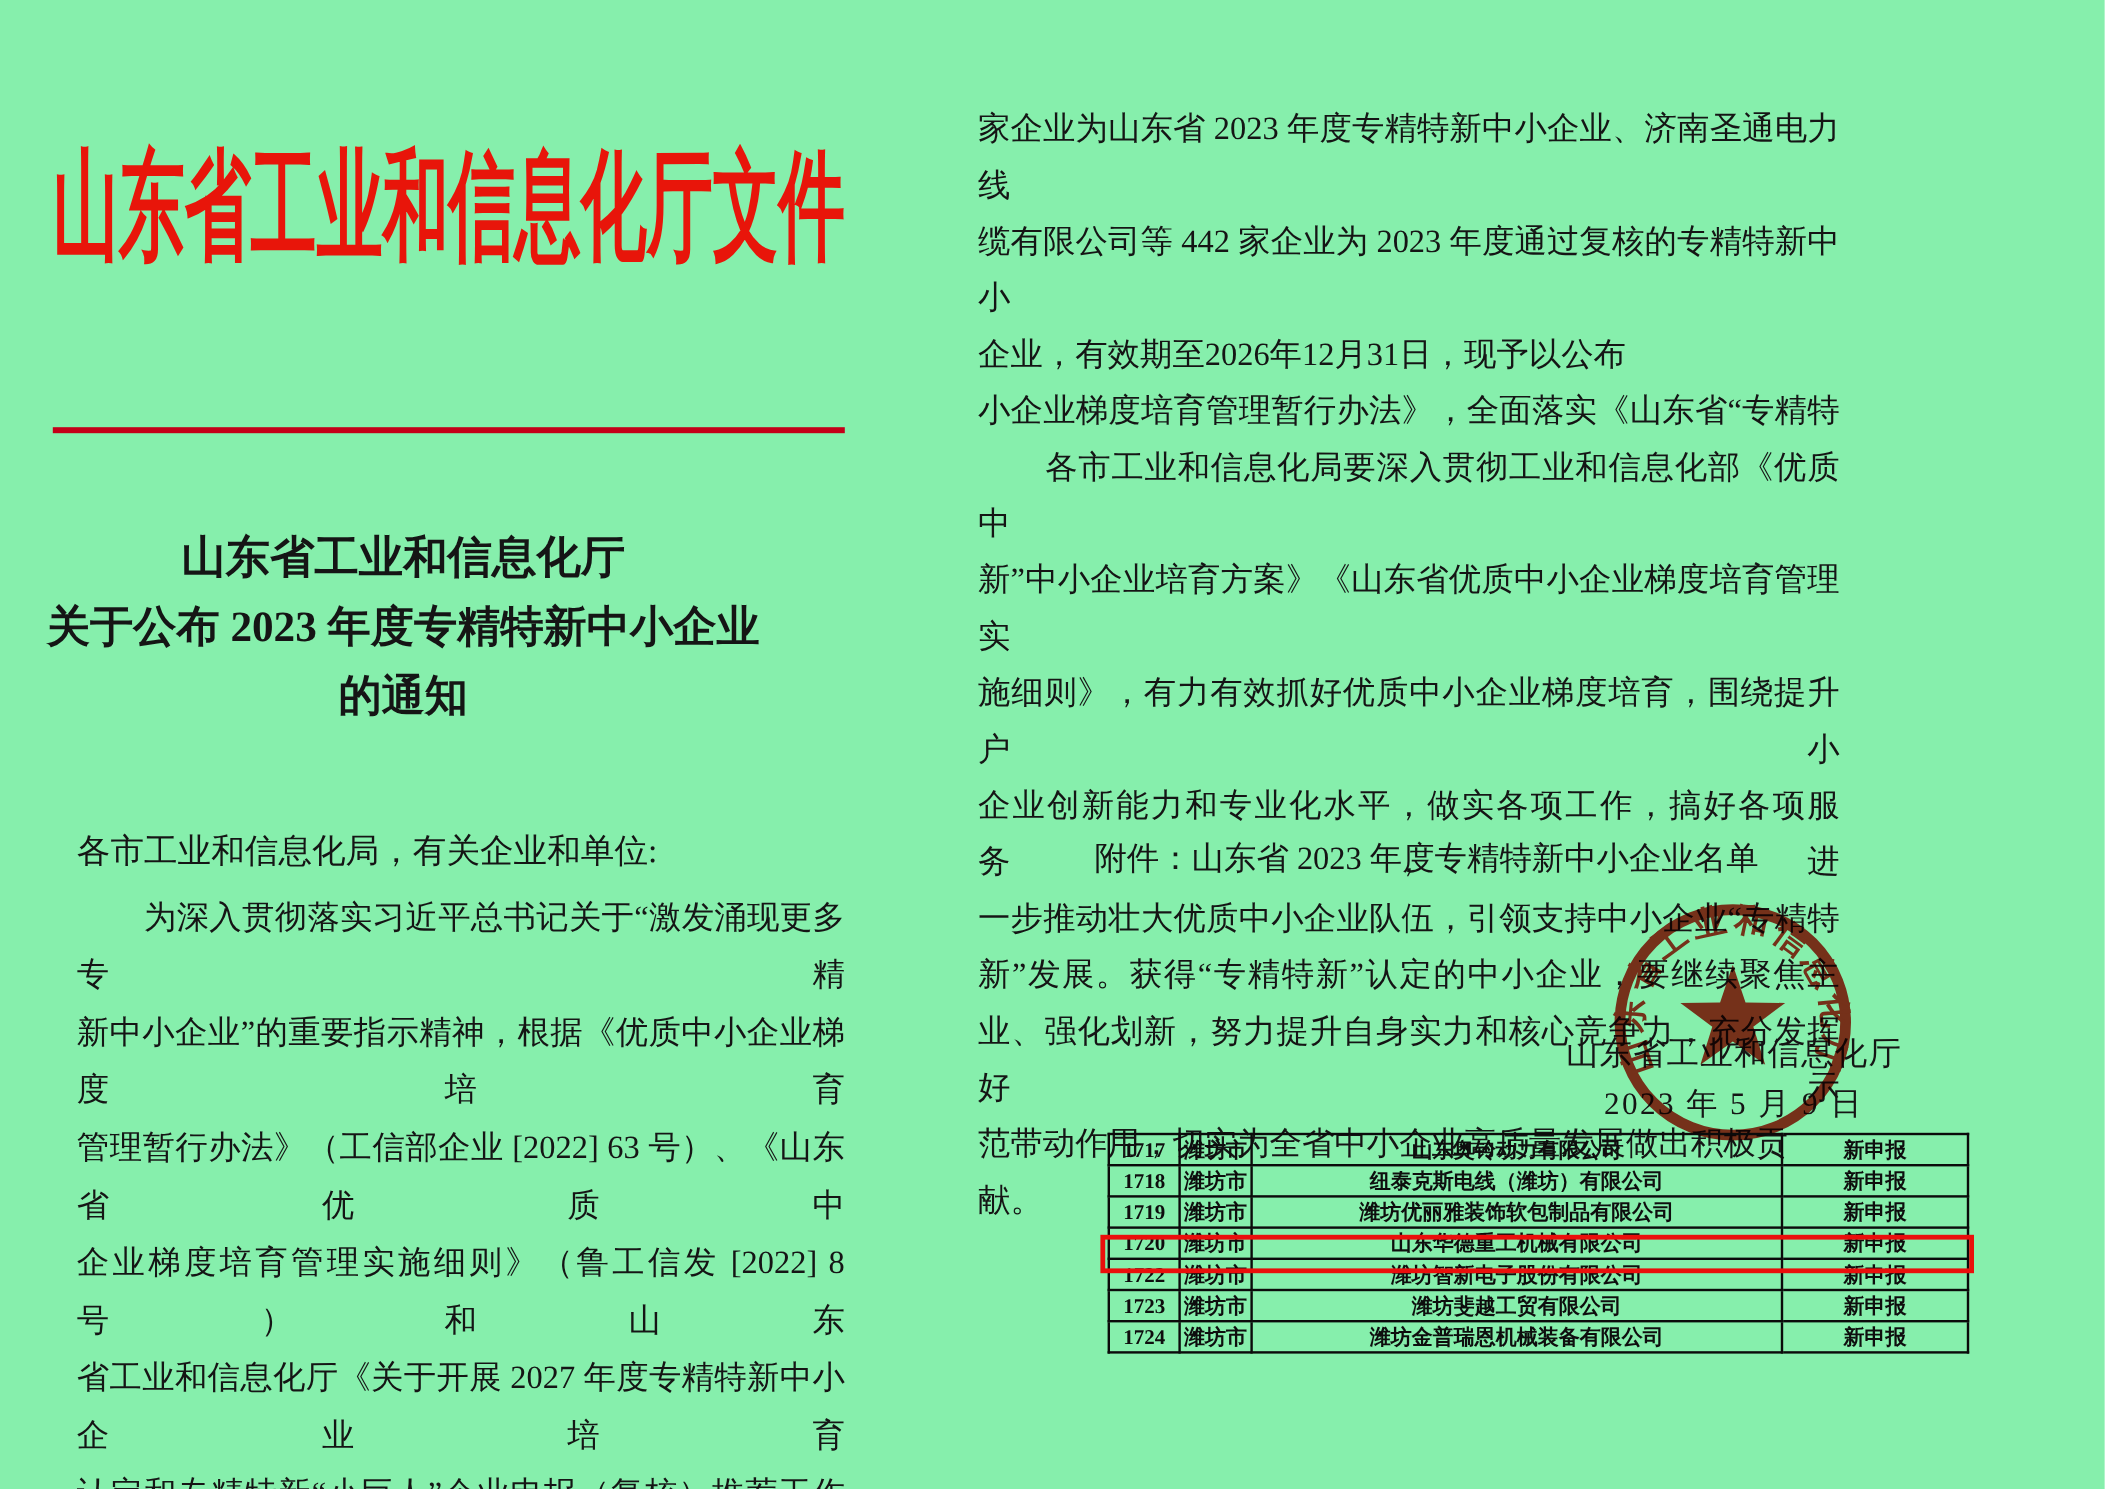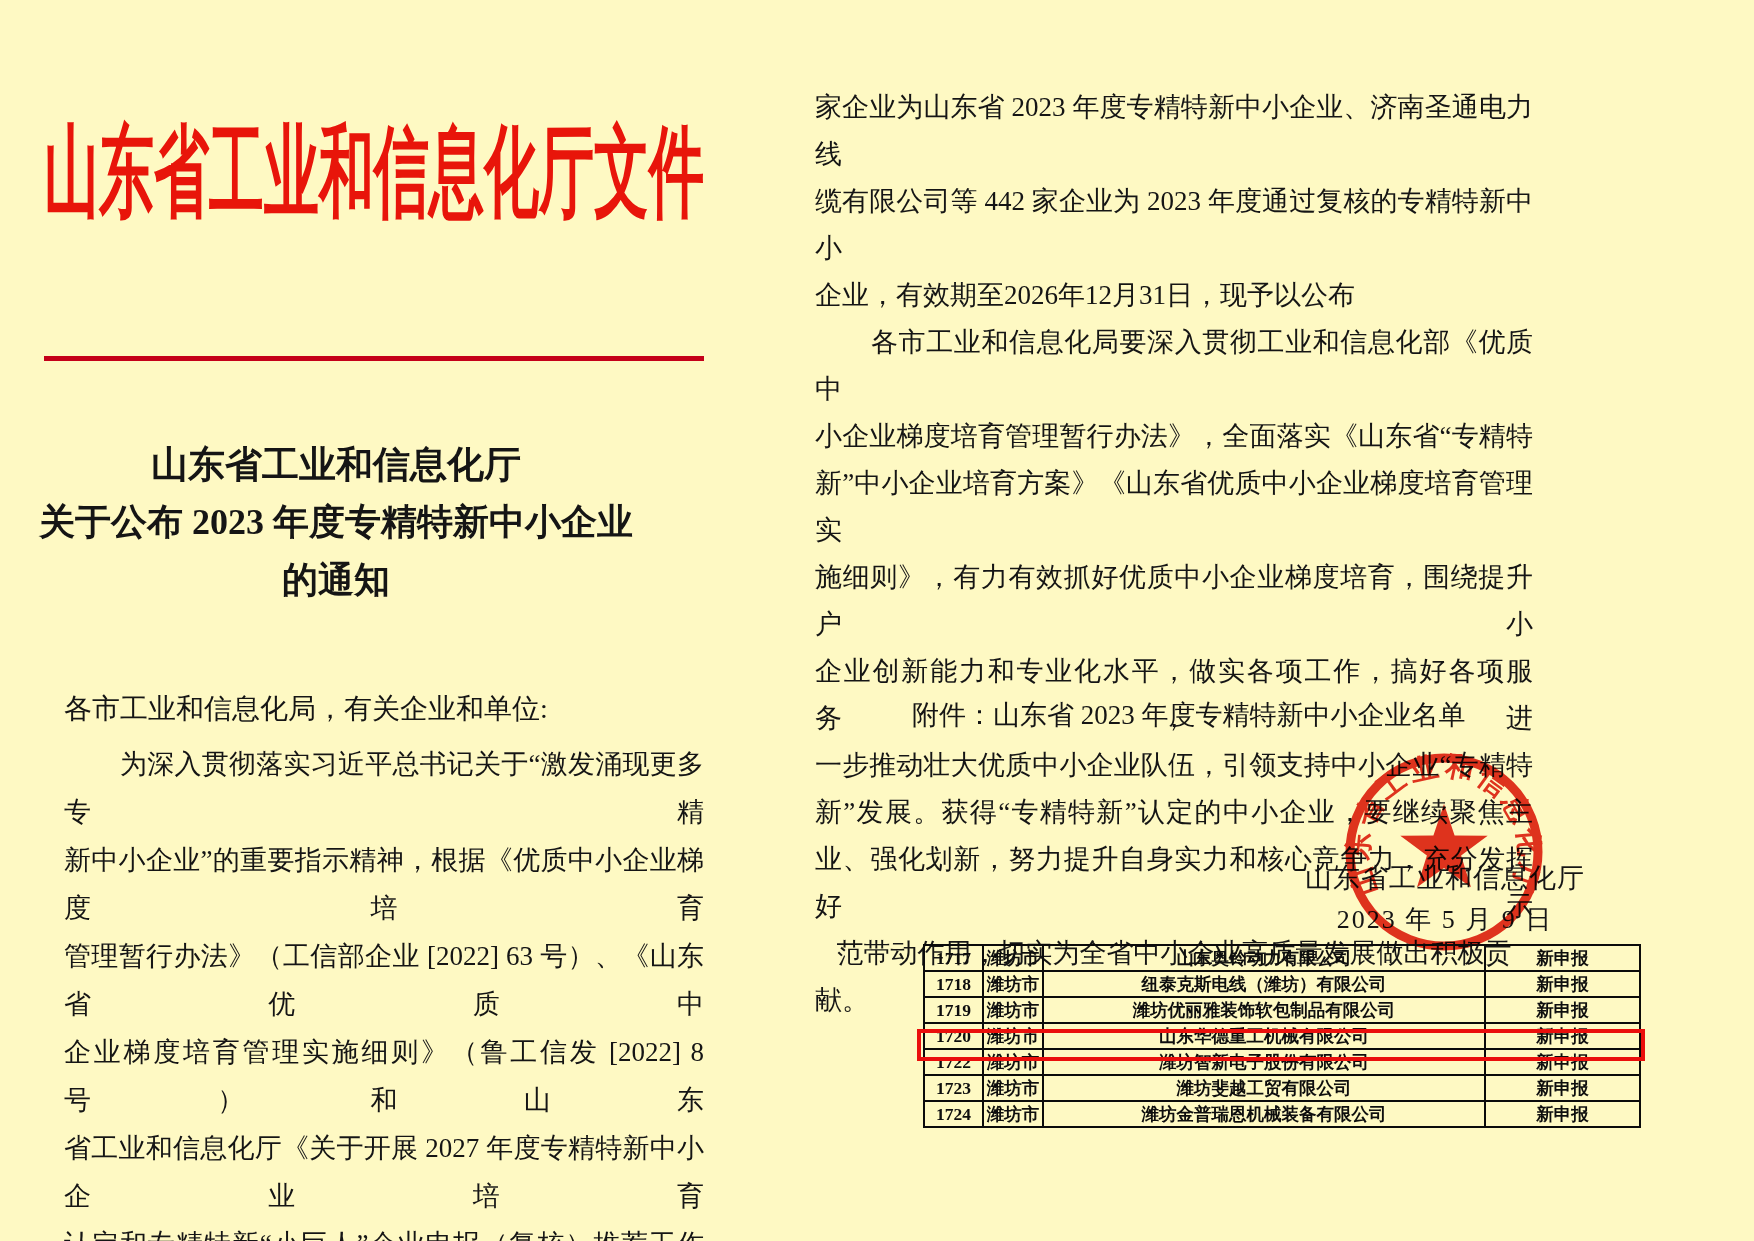--- a/index.html
+++ b/index.html
@@ -1,38 +1,38 @@
 <!DOCTYPE html>
 <html><head>
 <meta charset="utf-8">
 <style>
   html,body { margin:0; padding:0; background:#ffffff; }
   .doc {
-    position:relative; width:1754px; height:1241px; background:#fef9c3;
+    position:relative; width:1754px; height:1241px; background:#86efac;
     font-family:"Liberation Serif","DejaVu Serif",serif; color:#151515; overflow:hidden;
   }
   .abs { position:absolute; }
 
   
   .masthead {
     left:42px; top:106px; width:664px; text-align:center;
     font-size:55px; font-weight:700; color:#e8150a; white-space:nowrap;
     transform:scaleY(1.82); transform-origin:50% 0; letter-spacing:0;
   }
   .docnum { left:30px; top:312px; width:612px; text-align:center; font-size:28px; letter-spacing:1px; }
   .rule   { left:44px; top:356px; width:660px; height:5px; background:#c40019; }
   .title-line { left:30px; width:612px; text-align:center; font-weight:700; }
   .t1 { top:440px; font-size:37px; }
   .t2 { top:498px; font-size:36px; }
   .t3 { top:556px; font-size:36px; }
   .salut { left:64px; top:690px; font-size:28px; }
   .lbody { left:64px; top:740px; width:640px; font-size:27px; line-height:48px; }
   .rbody { left:815px; top:84px;  width:718px; font-size:27px; line-height:47px; }
   .jline { text-align:justify; text-align-last:justify; }
-  .noj   { text-align:center;    text-align-last:left; }
+  .noj   { text-align:left;    text-align-last:left; }
   .ind   { text-indent:56px; }
 
   
   .attach { left:912px; top:697px; font-size:27px; white-space:nowrap; }
   .sig  { left:1300px; top:860px; width:290px; text-align:center; font-size:27px; letter-spacing:1px; }
   .date { left:1300px; top:902px; width:290px; text-align:center; font-size:26px; letter-spacing:2px; }
   .sealbox { left:1338px; top:748px; width:214px; height:212px; mix-blend-mode:multiply; opacity:.93; }
 
   .ctable {
     position:absolute; left:923px; top:944px; width:716px;
@@ -69,22 +69,22 @@
     <div class="jline">企业梯度培育管理实施细则》（鲁工信发 [2022] 8 号）和山东</div>
     <div class="jline">省工业和信息化厅《关于开展 2027 年度专精特新中小企业培育</div>
     <div class="jline">认定和专精特新“小巨人”企业申报（复核）推荐工作的通知》</div>
 
   </div>
 
   <div class="abs rbody">
     <div class="jline">家企业为山东省 2023 年度专精特新中小企业、济南圣通电力线</div>
     <div class="jline">缆有限公司等 442 家企业为 2023 年度通过复核的专精特新中小</div>
     <div class="noj">企业，有效期至2026年12月31日，现予以公布</div>
+    <div class="jline">小企业梯度培育管理暂行办法》，全面落实《山东省“专精特</div>
     <div class="jline ind">各市工业和信息化局要深入贯彻工业和信息化部《优质中</div>
-    <div class="jline">小企业梯度培育管理暂行办法》，全面落实《山东省“专精特</div>
     <div class="jline">新”中小企业培育方案》《山东省优质中小企业梯度培育管理实</div>
     <div class="jline">施细则》，有力有效抓好优质中小企业梯度培育，围绕提升户小</div>
     <div class="jline">企业创新能力和专业化水平，做实各项工作，搞好各项服务，进</div>
     <div class="jline">一步推动壮大优质中小企业队伍，引领支持中小企业“专精特</div>
     <div class="jline">新”发展。获得“专精特新”认定的中小企业，要继续聚焦主</div>
     <div class="jline">业、强化划新，努力提升自身实力和核心竞争力，充分发挥好示</div>
     <div class="noj">范带动作用，切实为全省中小企业高质量发展做出积极贡献。</div>
   </div>
 
   <div class="abs attach">附件：山东省 2023 年度专精特新中小企业名单</div>

